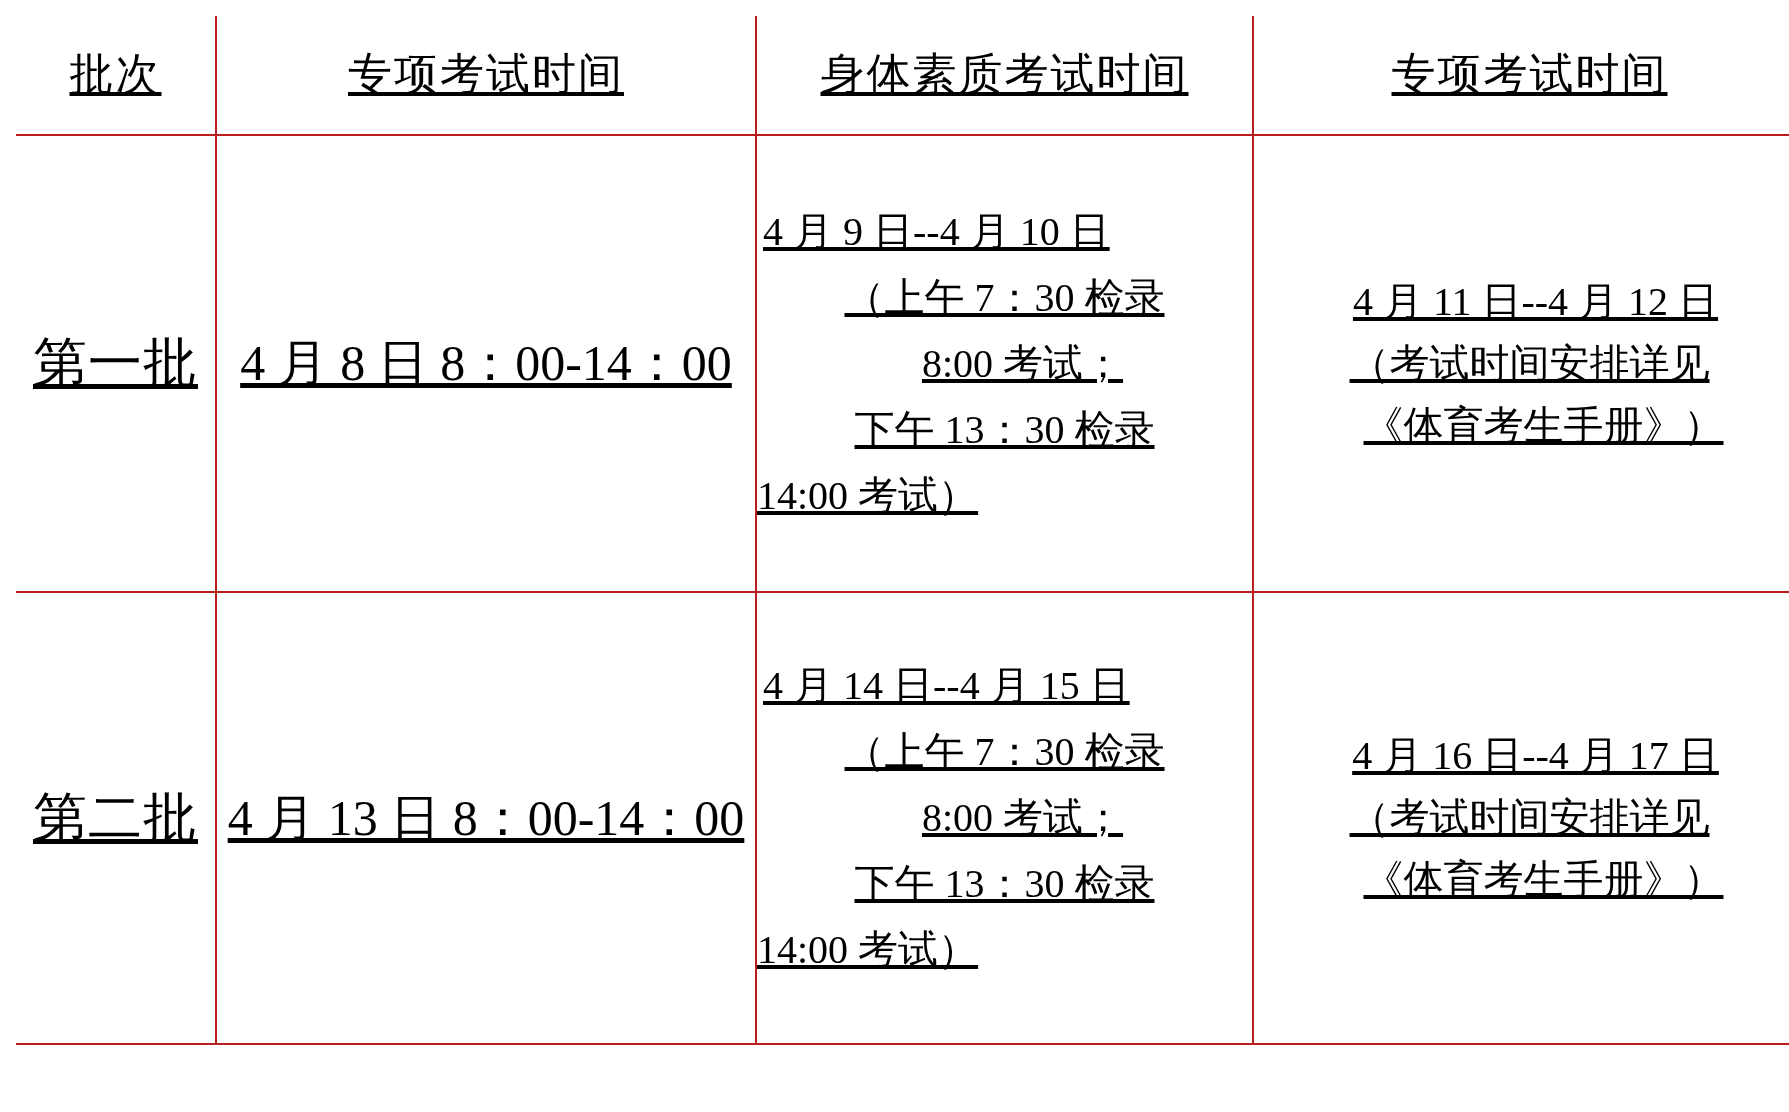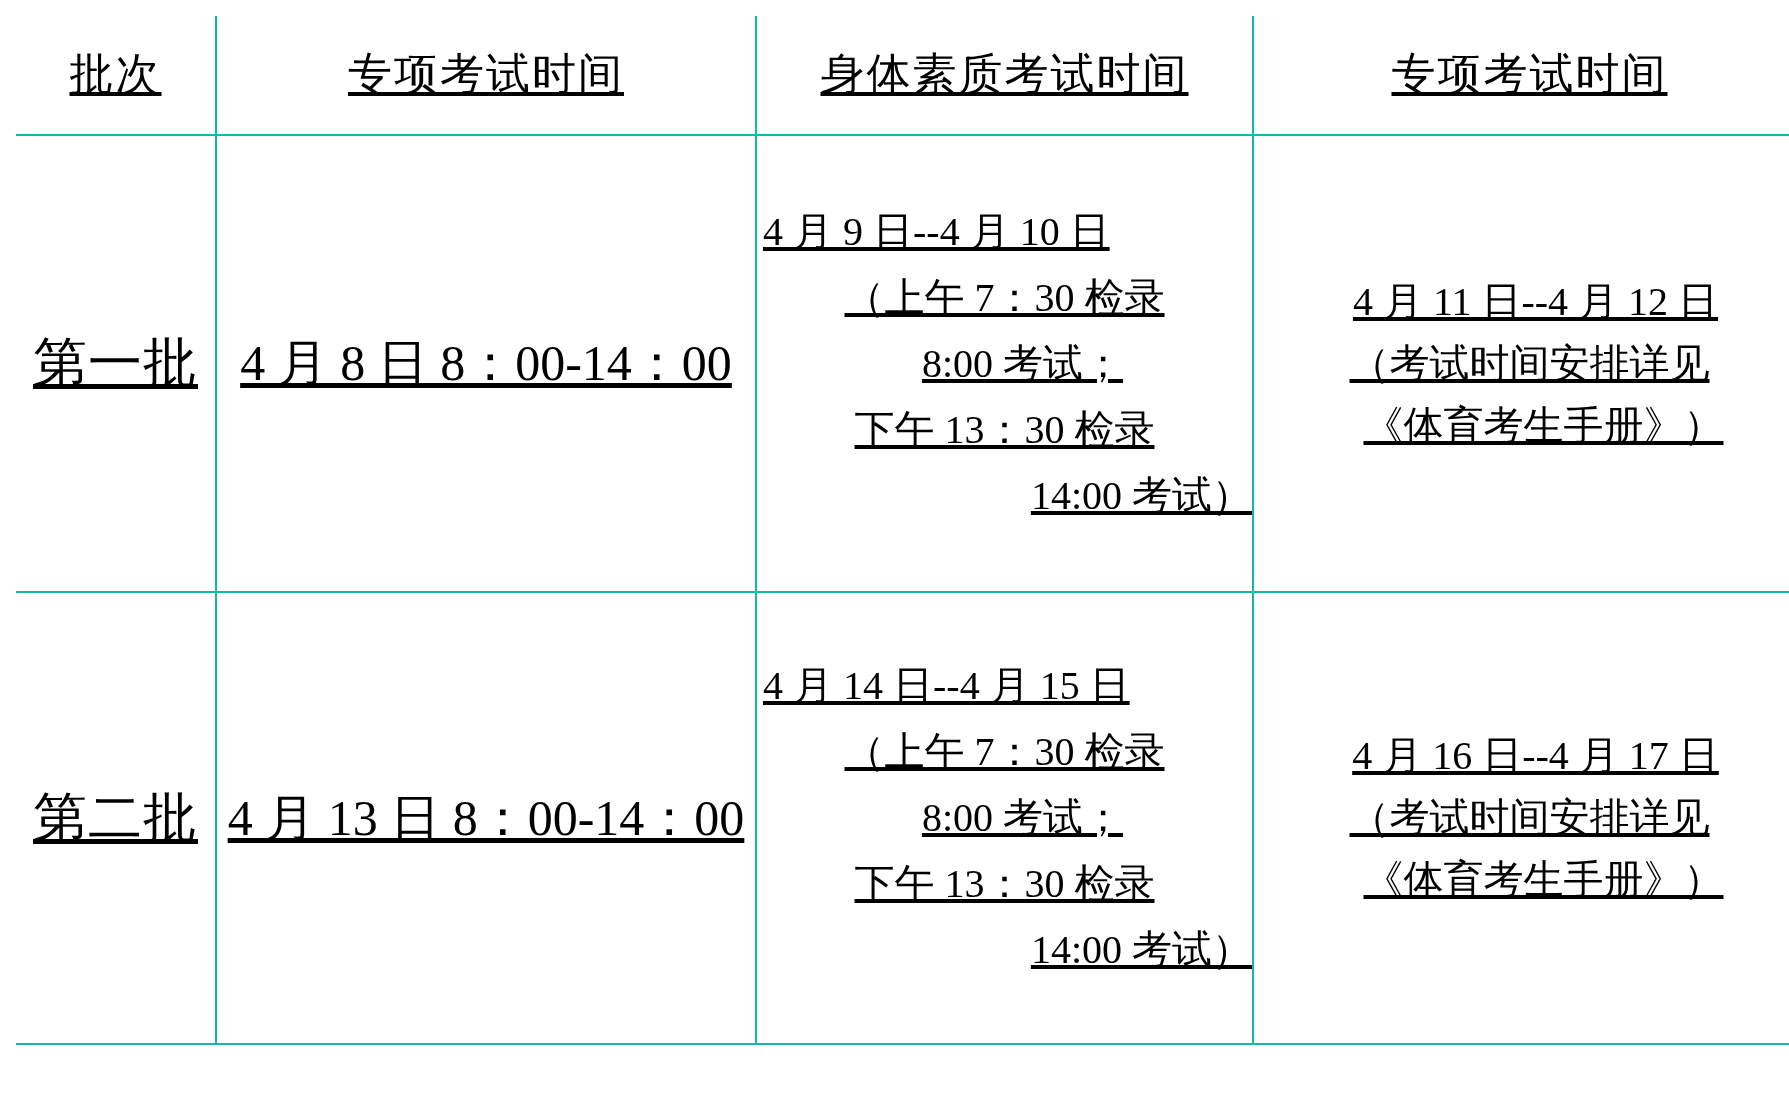--- a/index.html
+++ b/index.html
@@ -21,21 +21,21 @@
     box-sizing: border-box;
   }
   table.schedule {
     border-collapse: collapse;
     width: 1789px;
     table-layout: fixed;
     margin: 16px;
     text-decoration: underline;
   }
   table.schedule td, table.schedule th {
-    border: 2px solid #14b8a6;
+    border: 2px solid #b91c1c;
     vertical-align: middle;
     text-align: center;
     padding: 0;
     font-weight: normal;
   }
   
   table.schedule tr > td:first-child,
   table.schedule tr > th:first-child {
     border-left: none;
   }
@@ -80,21 +80,21 @@
   }
   .fitness-block .ln {
     display: block;
     margin: 0 0 26px 0;
   }
   .fitness-block .ln:last-child { margin-bottom: 0; }
   .ln.l1 { text-align: left; padding-left: 6px; }
   .ln.l2 { text-align: center; }
   .ln.l3 { text-align: center; padding-left: 36px; }
   .ln.l4 { text-align: center; }
-  .ln.l5 { text-align: right; }
+  .ln.l5 { text-align: left; }
 
   .special-block { display: block; }
   .special-block .sln {
     display: block;
     margin: 0 0 22px 0;
   }
   .special-block .sln:last-child { margin-bottom: 0; padding-left: 28px; }
   .sln.s1 { text-align: center; padding-left: 12px; }
   .sln.s2 { text-align: center; }
   .sln.s3 { text-align: center; }

